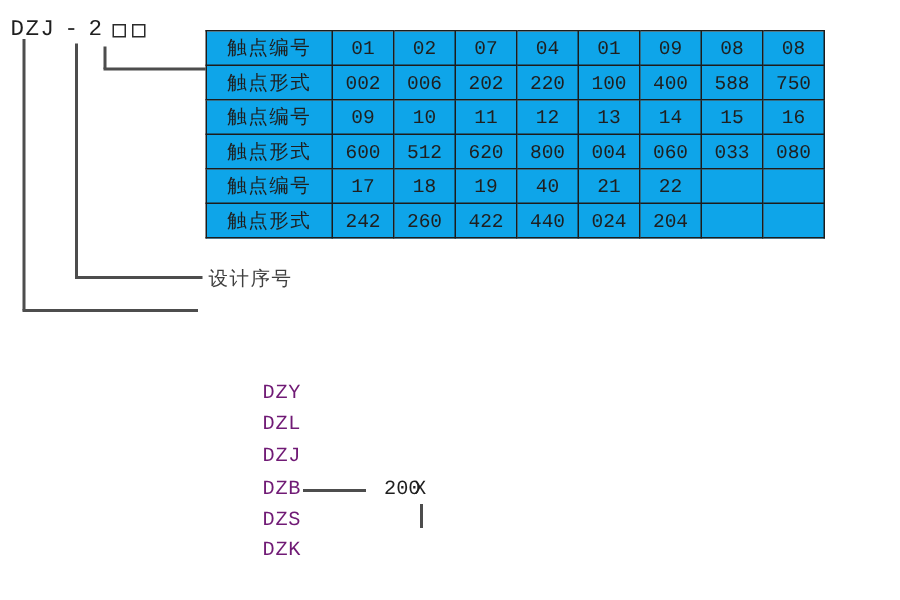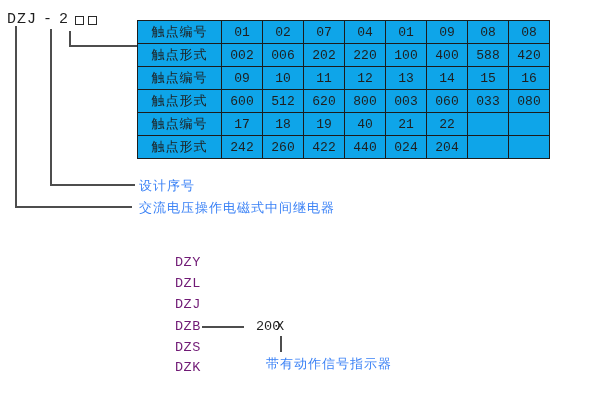--- a/index.html
+++ b/index.html
@@ -49,21 +49,21 @@
     height: 23px;
     padding: 0;
     background: #0ea5e9;
   }
   .code-table td.lbl { width: 84px; letter-spacing: 1px; }
   .code-table td.val { width: 41px; }
   .callout-label {
     position: absolute;
     font-size: 13px;
     letter-spacing: 1px;
-    color: #3b82f6;
+    color: #404040;
     white-space: nowrap;
   }
   .list-item {
     position: absolute;
     left: 175px;
     font-size: 13.5px;
     letter-spacing: 0.5px;
     color: #701a75;
     white-space: nowrap;
   }
@@ -109,40 +109,40 @@
     </tr>
     <tr>
       <td class="lbl">触点形式</td>
       <td class="val">002</td>
       <td class="val">006</td>
       <td class="val">202</td>
       <td class="val">220</td>
       <td class="val">100</td>
       <td class="val">400</td>
       <td class="val">588</td>
-      <td class="val">420</td>
+      <td class="val">750</td>
     </tr>
     <tr>
       <td class="lbl">触点编号</td>
       <td class="val">09</td>
       <td class="val">10</td>
       <td class="val">11</td>
       <td class="val">12</td>
       <td class="val">13</td>
       <td class="val">14</td>
       <td class="val">15</td>
       <td class="val">16</td>
     </tr>
     <tr>
       <td class="lbl">触点形式</td>
       <td class="val">600</td>
       <td class="val">512</td>
       <td class="val">620</td>
       <td class="val">800</td>
-      <td class="val">003</td>
+      <td class="val">004</td>
       <td class="val">060</td>
       <td class="val">033</td>
       <td class="val">080</td>
     </tr>
     <tr>
       <td class="lbl">触点编号</td>
       <td class="val">17</td>
       <td class="val">18</td>
       <td class="val">19</td>
       <td class="val">40</td>
@@ -159,28 +159,26 @@
       <td class="val">440</td>
       <td class="val">024</td>
       <td class="val">204</td>
       <td class="val"></td>
       <td class="val"></td>
     </tr>
   </tbody>
     </table>
 
   <div class="callout-label" style="left:139px; top:177px;">设计序号</div>
-  <div class="callout-label" style="left:139px; top:199px;">交流电压操作电磁式中间继电器</div>
 
   <div class="list-item" style="top:255px;">DZY</div>
   <div class="list-item" style="top:276px;">DZL</div>
   <div class="list-item" style="top:297px;">DZJ</div>
   <div class="list-item" style="top:319px;">DZB</div>
   <div class="list-item" style="top:340px;">DZS</div>
   <div class="list-item" style="top:360px;">DZK</div>
 
   <div class="cline" style="left:202px; top:326px; width:42px; height:1.5px;"></div>
   <div class="inline-text" style="left:256px; top:319px;">200</div>
   <div class="inline-text" style="left:276px; top:319px;">X</div>
   <div class="cline" style="left:280px; top:336px; width:1.5px; height:16px;"></div>
-  <div class="callout-label" style="left:266px; top:355px;">带有动作信号指示器</div>
 
 </div>
 
 </body></html>

